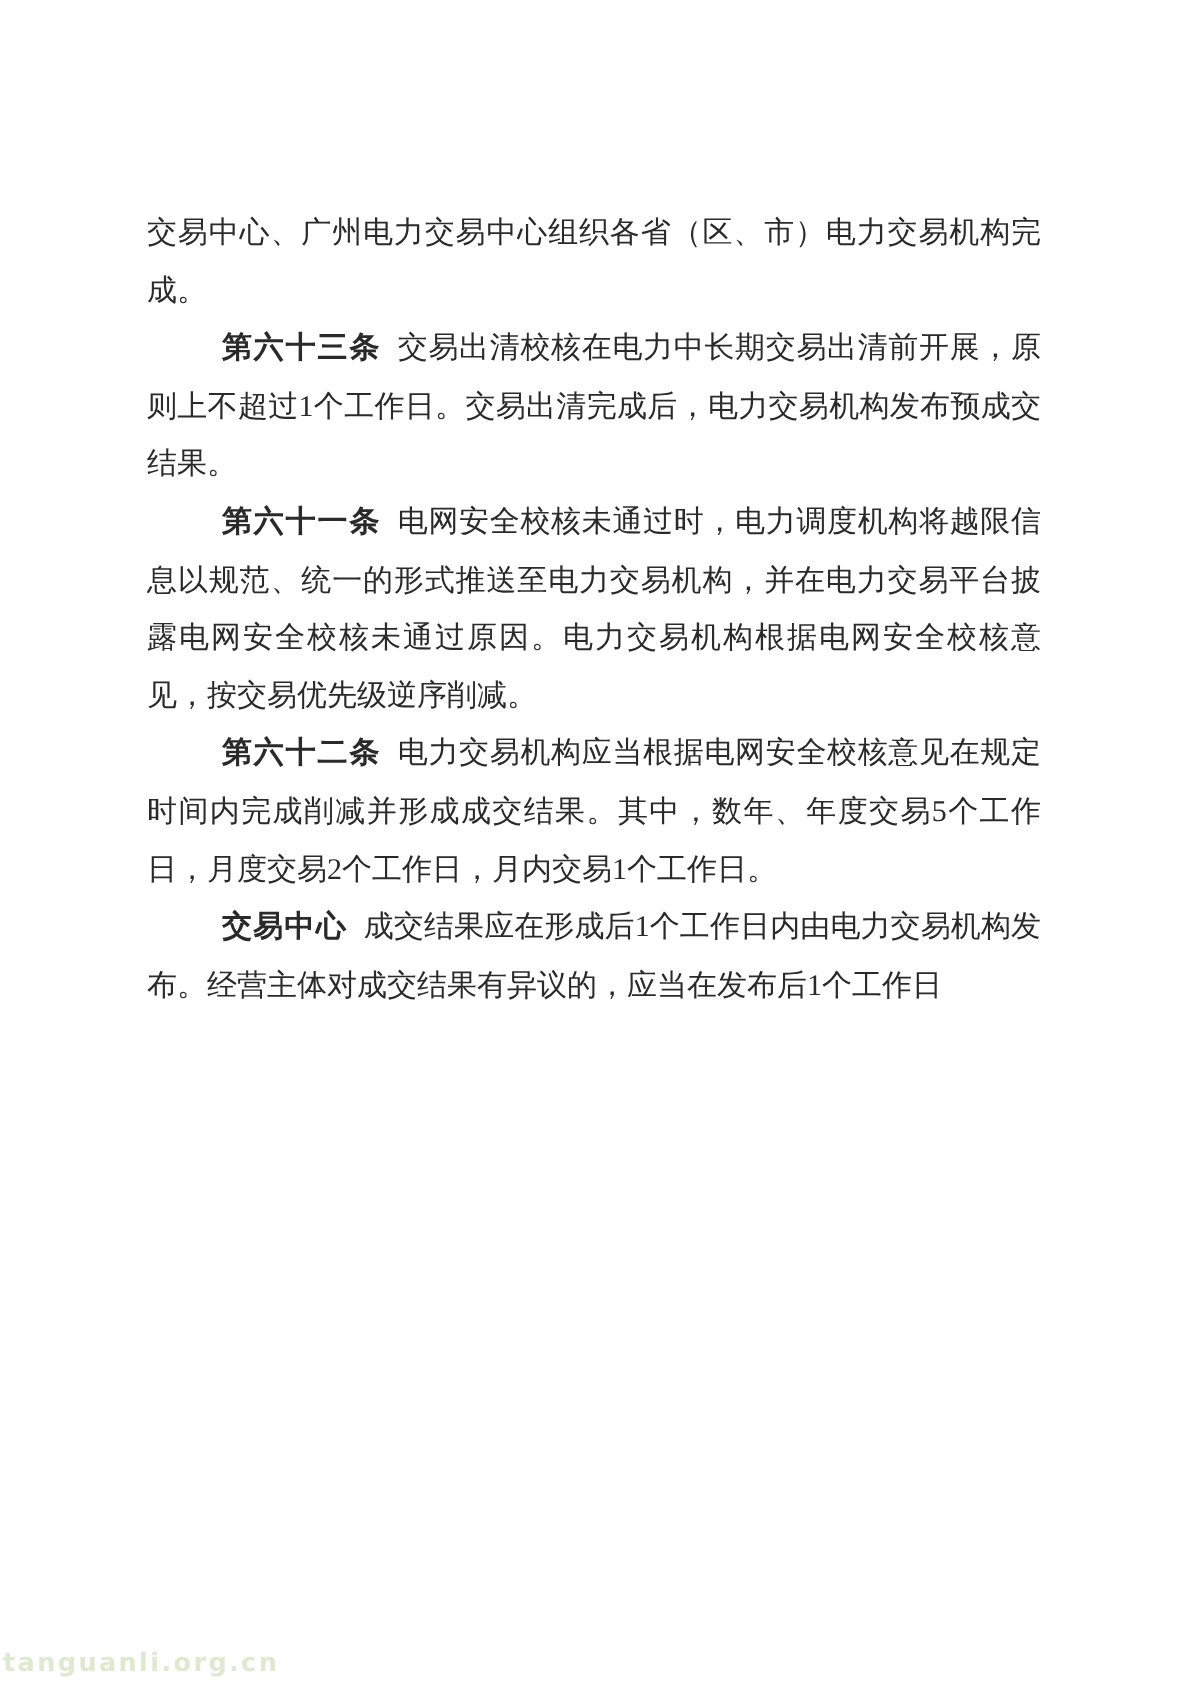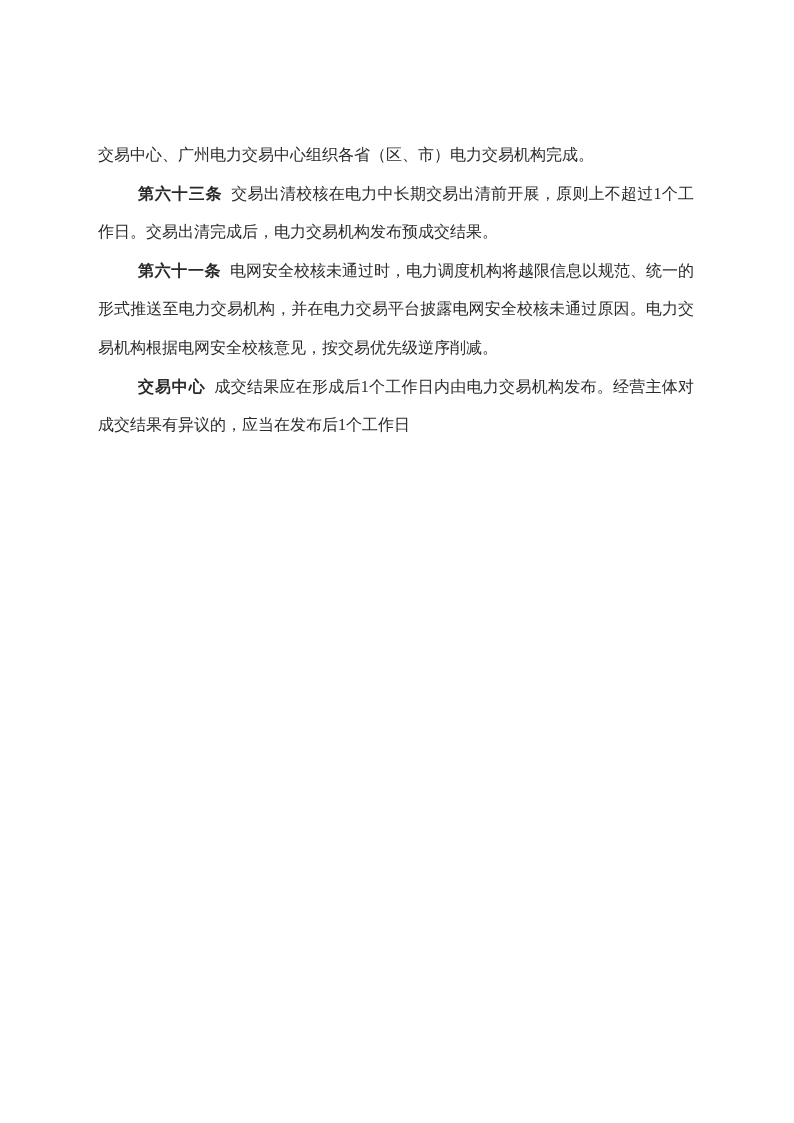--- a/index.html
+++ b/index.html
@@ -14,21 +14,21 @@
     background: #ffffff;
     overflow: hidden;
     font-family: "Liberation Serif", "DejaVu Serif", serif;
   }
   .doc {
     position: absolute;
     left: 98px;
     top: 136px;
     width: 596px;
     color: #2a2a2a;
-    font-size: 16px;
+    font-size: 20px;
     line-height: 38.6px;
   }
   .para {
     margin: 0;
     text-align: justify;
     text-justify: inter-ideograph;
     text-indent: 2.5em;
     word-break: break-all;
   }
   .para.continued {
@@ -69,20 +69,24 @@
     <p class="para">
       <span class="term">第六十三条</span><span>交易出清校核在电力中长期交易出清前开展，原则上不超过1个工作日。交易出清完成后，电力交易机构发布预成交结果。</span>
     </p>
 
 
 
     <p class="para">
       <span class="term">第六十一条</span><span>电网安全校核未通过时，电力调度机构将越限信息以规范、统一的形式推送至电力交易机构，并在电力交易平台披露电网安全校核未通过原因。电力交易机构根据电网安全校核意见，按交易优先级逆序削减。</span>
     </p>
 
+    <p class="para">
+      <span class="term">第六十二条</span><span>电力交易机构应当根据电网安全校核意见在规定时间内完成削减并形成成交结果。其中，数年、年度交易5个工作日，月度交易2个工作日，月内交易1个工作日。</span>
+    </p>
 
     <p class="para">
       <span class="term">交易中心</span><span>成交结果应在形成后1个工作日内由电力交易机构发布。经营主体对成交结果有异议的，应当在发布后1个工作日</span>
     </p>
 
   </div>
 
+  <div class="watermark">tanguanli.org.cn</div>
 </div>
 
 </body></html>

